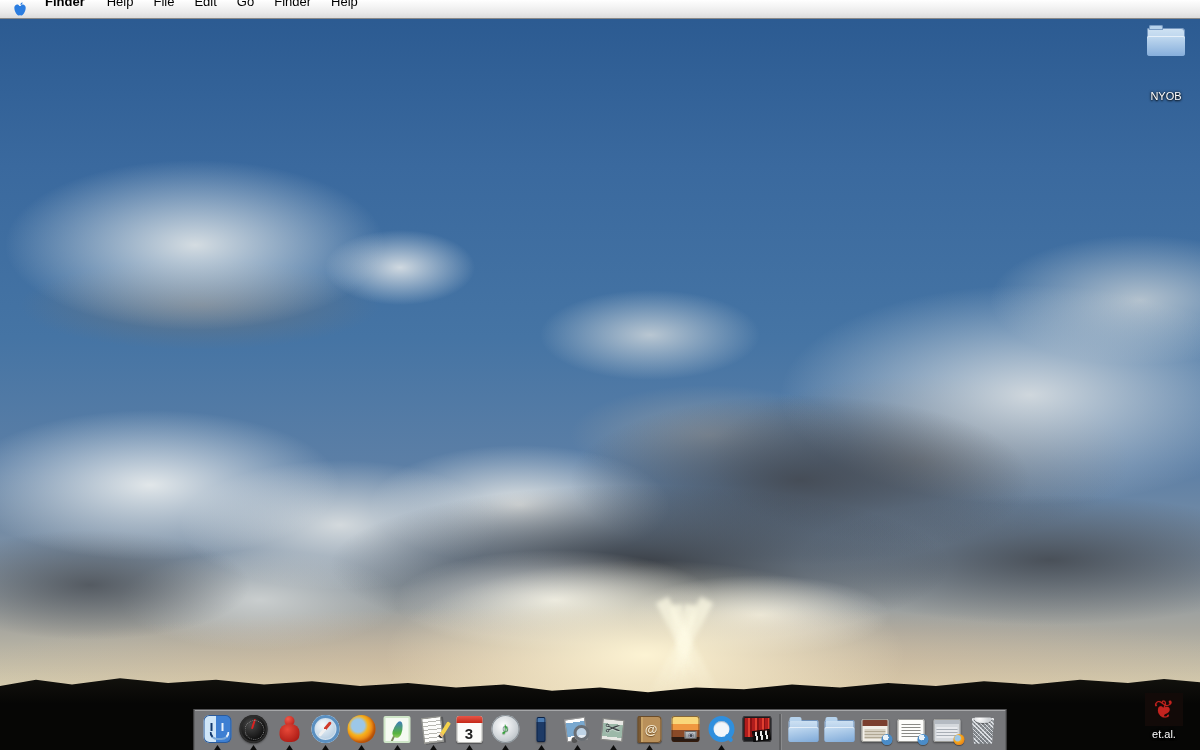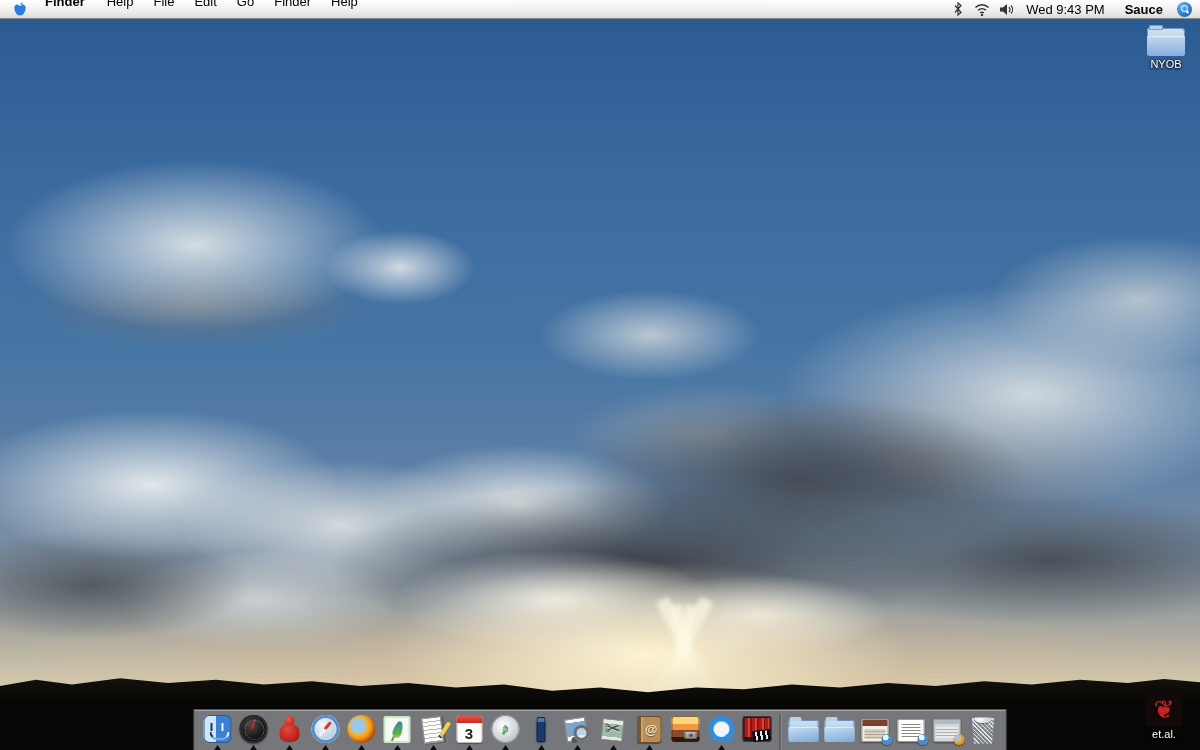--- a/index.html
+++ b/index.html
@@ -60,21 +60,21 @@
   .spotlight::before { content:""; position:absolute; left:4px; top:3px; width:5px; height:5px;
     border:1.5px solid #fff; border-radius:50%; }
   .spotlight::after { content:""; position:absolute; left:9px; top:9px; width:3px; height:1.5px;
     background:#fff; transform:rotate(45deg); }
 
   
   .desk-icon { position:absolute; width:56px; display:flex; flex-direction:column;
     align-items:center; z-index:10; }
   .desk-icon .lbl { margin-top:2px; font-size:11px; color:#fff;
     text-shadow:0 1px 2px rgba(0,0,0,.95), 0 0 3px rgba(0,0,0,.8); }
-  .nyob { right:6px; top:28px; }
+  .nyob { right:6px; top:28px;gap:32px; }
   .etal { right:8px; bottom:10px; }
   .folder-big { position:relative; width:38px; height:28px; }
   .folder-big .back { position:absolute; left:0; top:0; width:38px; height:28px; border-radius:2px 4px 3px 3px;
     background:linear-gradient(#cfe2f3, #9dc0e4); box-shadow:inset 0 0 0 1px rgba(80,120,170,.7); }
   .folder-big .back::before { content:""; position:absolute; left:2px; top:-3px; width:14px; height:5px;
     background:#b6d2ec; border-radius:2px 2px 0 0; box-shadow:inset 0 0 0 1px rgba(80,120,170,.6); }
   .folder-big .front { position:absolute; left:0; bottom:0; width:38px; height:20px;
     background:linear-gradient(#c2daf0, #86aedb); border-radius:2px 2px 3px 3px;
     box-shadow:inset 0 1px 0 rgba(255,255,255,.6); }
   .etal-art { width:38px; height:33px; background:#120a08; display:flex; align-items:center;
@@ -253,45 +253,20 @@
       </span>
     </div>
     <div class="menu-item app-name">Finder</div>
     <div class="menu-item">Help</div>
     <div class="menu-item">File</div>
     <div class="menu-item">Edit</div>
     <div class="menu-item">Go</div>
     <div class="menu-item">Finder</div>
     <div class="menu-item">Help</div>
 
-    <div class="menubar-right">
-      <div class="status-icn micon">
-        <svg width="8" height="14" viewBox="0 0 8 14">
-          <path fill="none" stroke="#333" stroke-width="1.2" d="M1 3.5 L7 10.5 L4 13 L4 1 L7 3.5 L1 10.5"></path>
-        </svg>
-      </div>
-      <div class="status-icn micon">
-        <svg width="16" height="13" viewBox="0 0 16 13">
-          <path fill="none" stroke="#333" stroke-width="1.4" d="M1.5 4.5 A9 9 0 0 1 14.5 4.5"></path>
-          <path fill="none" stroke="#333" stroke-width="1.4" d="M4 7.3 A6 6 0 0 1 12 7.3"></path>
-          <path fill="none" stroke="#333" stroke-width="1.4" d="M6.3 9.8 A3.2 3.2 0 0 1 9.7 9.8"></path>
-          <circle cx="8" cy="12" r="1.2" fill="#333"></circle>
-        </svg>
-      </div>
-      <div class="status-icn micon">
-        <svg width="15" height="13" viewBox="0 0 15 13">
-          <path fill="#333" d="M1 4.5 H4 L8 1 V12 L4 8.5 H1 Z"></path>
-          <path fill="none" stroke="#333" stroke-width="1.2" d="M10 4 A4 4 0 0 1 10 9"></path>
-          <path fill="none" stroke="#333" stroke-width="1.2" d="M12 2.5 A6 6 0 0 1 12 10.5"></path>
-        </svg>
-      </div>
-      <div class="clock">Wed 9:43 PM</div>
-      <div class="user-menu">Sauce</div>
-      <div class="spotlight"></div>
-    </div>
   </div>
 
   <div class="desk-icon nyob">
     <div class="folder-big">
       <div class="back"></div>
         <div class="front"></div>
     </div>
     <div class="lbl">NYOB</div>
   </div>
   <div class="desk-icon etal">

